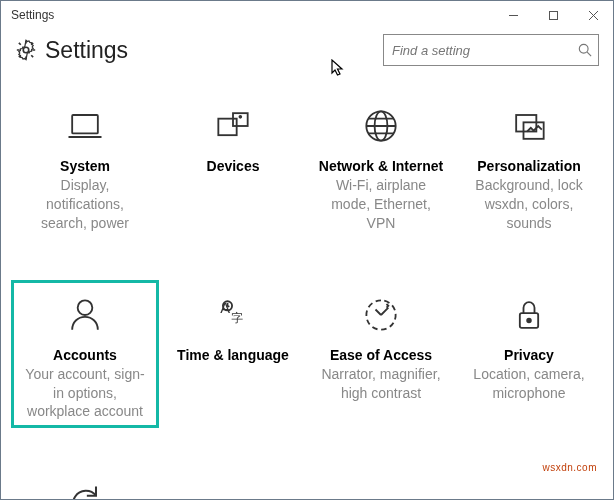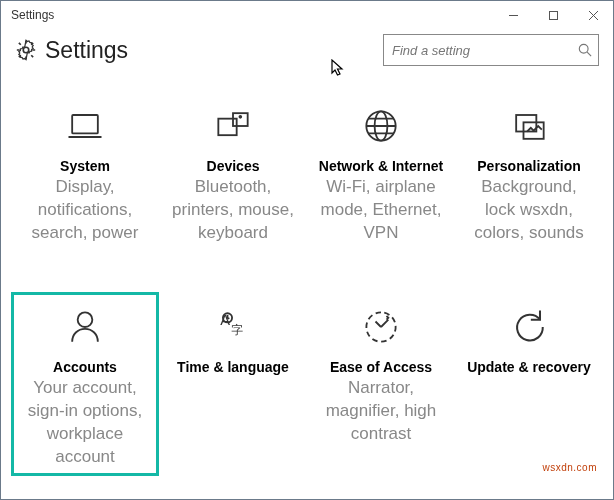--- a/index.html
+++ b/index.html
@@ -98,21 +98,21 @@
       color: #333;
       margin-bottom: 6px;
     }
     .tile .title {
       font-size: 14px;
       color: #000;
       margin-bottom: 2px;
       font-weight: 700;
     }
     .tile .desc {
-      font-size: 17px;
+      font-size: 14px;
       color: #888;
       line-height: 1.35;
       padding: 0 2px;
     }
     .watermark {
       position: absolute;
       bottom: 26px;
       right: 16px;
       color: #c2410c;
       font-size: 10px;
@@ -181,21 +181,20 @@
   <div class="tile">
     <div class="icon">
       <svg width="44" height="44" viewBox="0 0 48 48" fill="none" stroke="currentColor" stroke-width="2">
         <rect x="8" y="16" width="20" height="18"></rect>
         <rect x="24" y="10" width="16" height="14"></rect>
         <circle cx="32" cy="14" r="1" fill="currentColor"></circle>
         <path d="M28 24 v0"></path>
       </svg>
     </div>
     <div class="title">Devices</div>
-    <div class="desc">Bluetooth, printers, mouse, keyboard</div>
   </div>
 
   <div class="tile">
     <div class="icon">
       <svg width="44" height="44" viewBox="0 0 48 48" fill="none" stroke="currentColor" stroke-width="2">
         <circle cx="24" cy="24" r="16"></circle>
         <ellipse cx="24" cy="24" rx="7" ry="16"></ellipse>
         <path d="M8 24 h32 M10 16 h28 M10 32 h28"></path>
       </svg>
     </div>
@@ -242,20 +241,31 @@
     <div class="icon">
       <svg width="44" height="44" viewBox="0 0 48 48" fill="none" stroke="currentColor" stroke-width="2">
         <path d="M24 8 a16 16 0 1 0 0.01 0" stroke-dasharray="6 4"></path>
         <path d="M18 18 l6 6 M24 24 l8-8 M30 12 l2 2 -2 2"></path>
       </svg>
     </div>
     <div class="title">Ease of Access</div>
     <div class="desc">Narrator, magnifier, high contrast</div>
   </div>
 
+  <div class="tile">
+    <div class="icon">
+      <svg width="44" height="44" viewBox="0 0 48 48" fill="none" stroke="currentColor" stroke-width="2">
+        <rect x="14" y="22" width="20" height="16" rx="2"></rect>
+        <path d="M18 22 v-6 a6 6 0 0 1 12 0 v6"></path>
+        <circle cx="24" cy="30" r="2" fill="currentColor"></circle>
+      </svg>
+    </div>
+    <div class="title">Privacy</div>
+    <div class="desc">Location, camera, microphone</div>
+  </div>
 
   <div class="tile">
     <div class="icon">
       <svg width="44" height="44" viewBox="0 0 48 48" fill="none" stroke="currentColor" stroke-width="2.2">
         <path d="M36 16 a14 14 0 1 0 3 8"></path>
         <path d="M36 6 v10 h-10"></path>
       </svg>
     </div>
     <div class="title">Update &amp; recovery</div>
 

